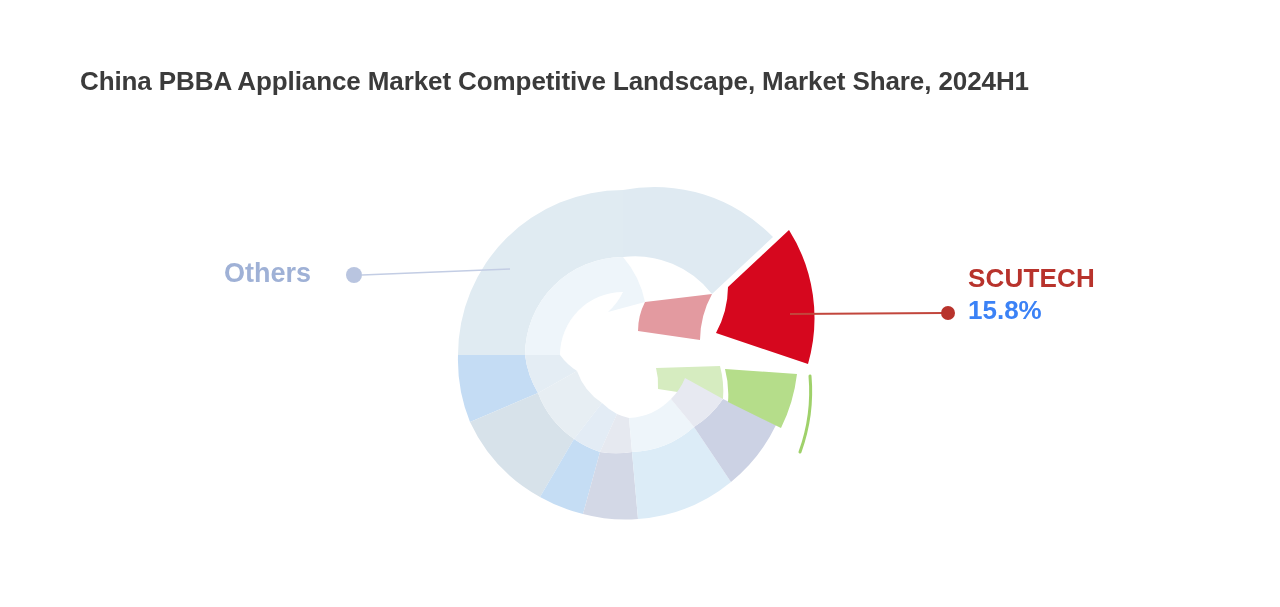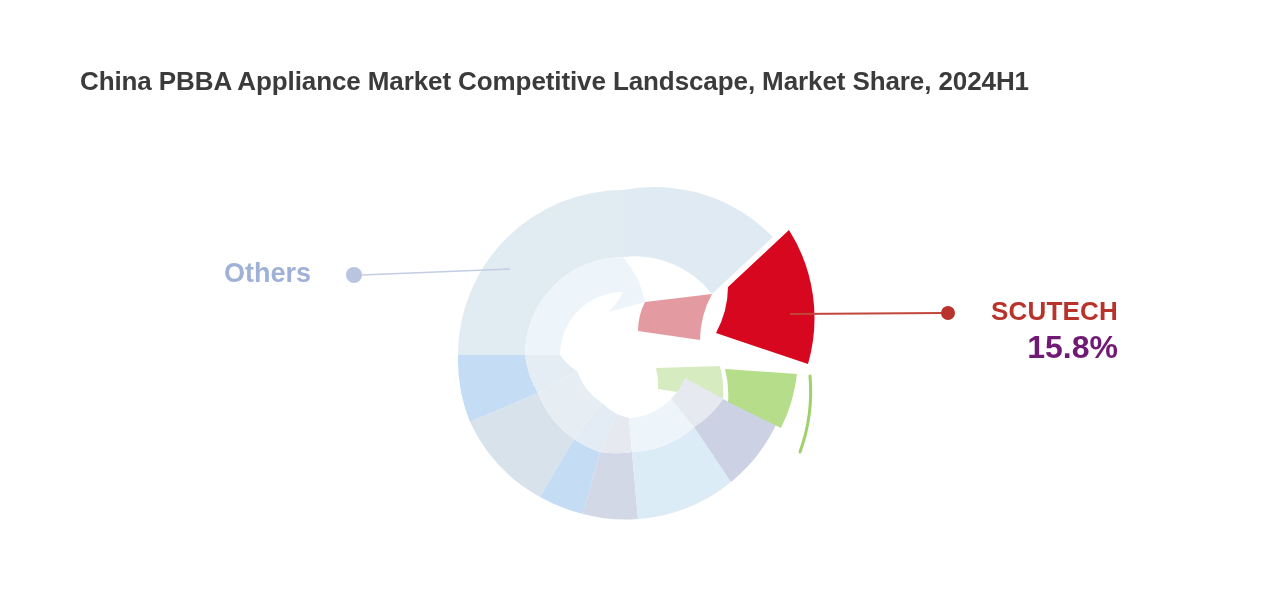--- a/index.html
+++ b/index.html
@@ -45,35 +45,34 @@
   #others-callout {
     left: 224px;
     top: 258px;
     font-size: 27px;
     font-weight: 700;
     color: #9fb1d6;
   }
   #scutech-callout {
     left: 968px;
     top: 264px;
-    text-align: right;
+    text-align: left;
     width: 150px;
-    margin-top: 33px;
   }
   #scutech-name {
     font-size: 26px;
     font-weight: 700;
     color: #b8332c;
     letter-spacing: 0.2px;
     line-height: 1.15;
   }
   #scutech-value {
-    font-size: 32px;
+    font-size: 26px;
     font-weight: 700;
-    color: #701a75;
+    color: #3b82f6;
     line-height: 1.25;
   }
 </style>
 </head>
 <body>
 
 <div id="stage">
 
   <div id="chart-title">China PBBA Appliance Market Competitive Landscape, Market Share, 2024H1</div>
 

